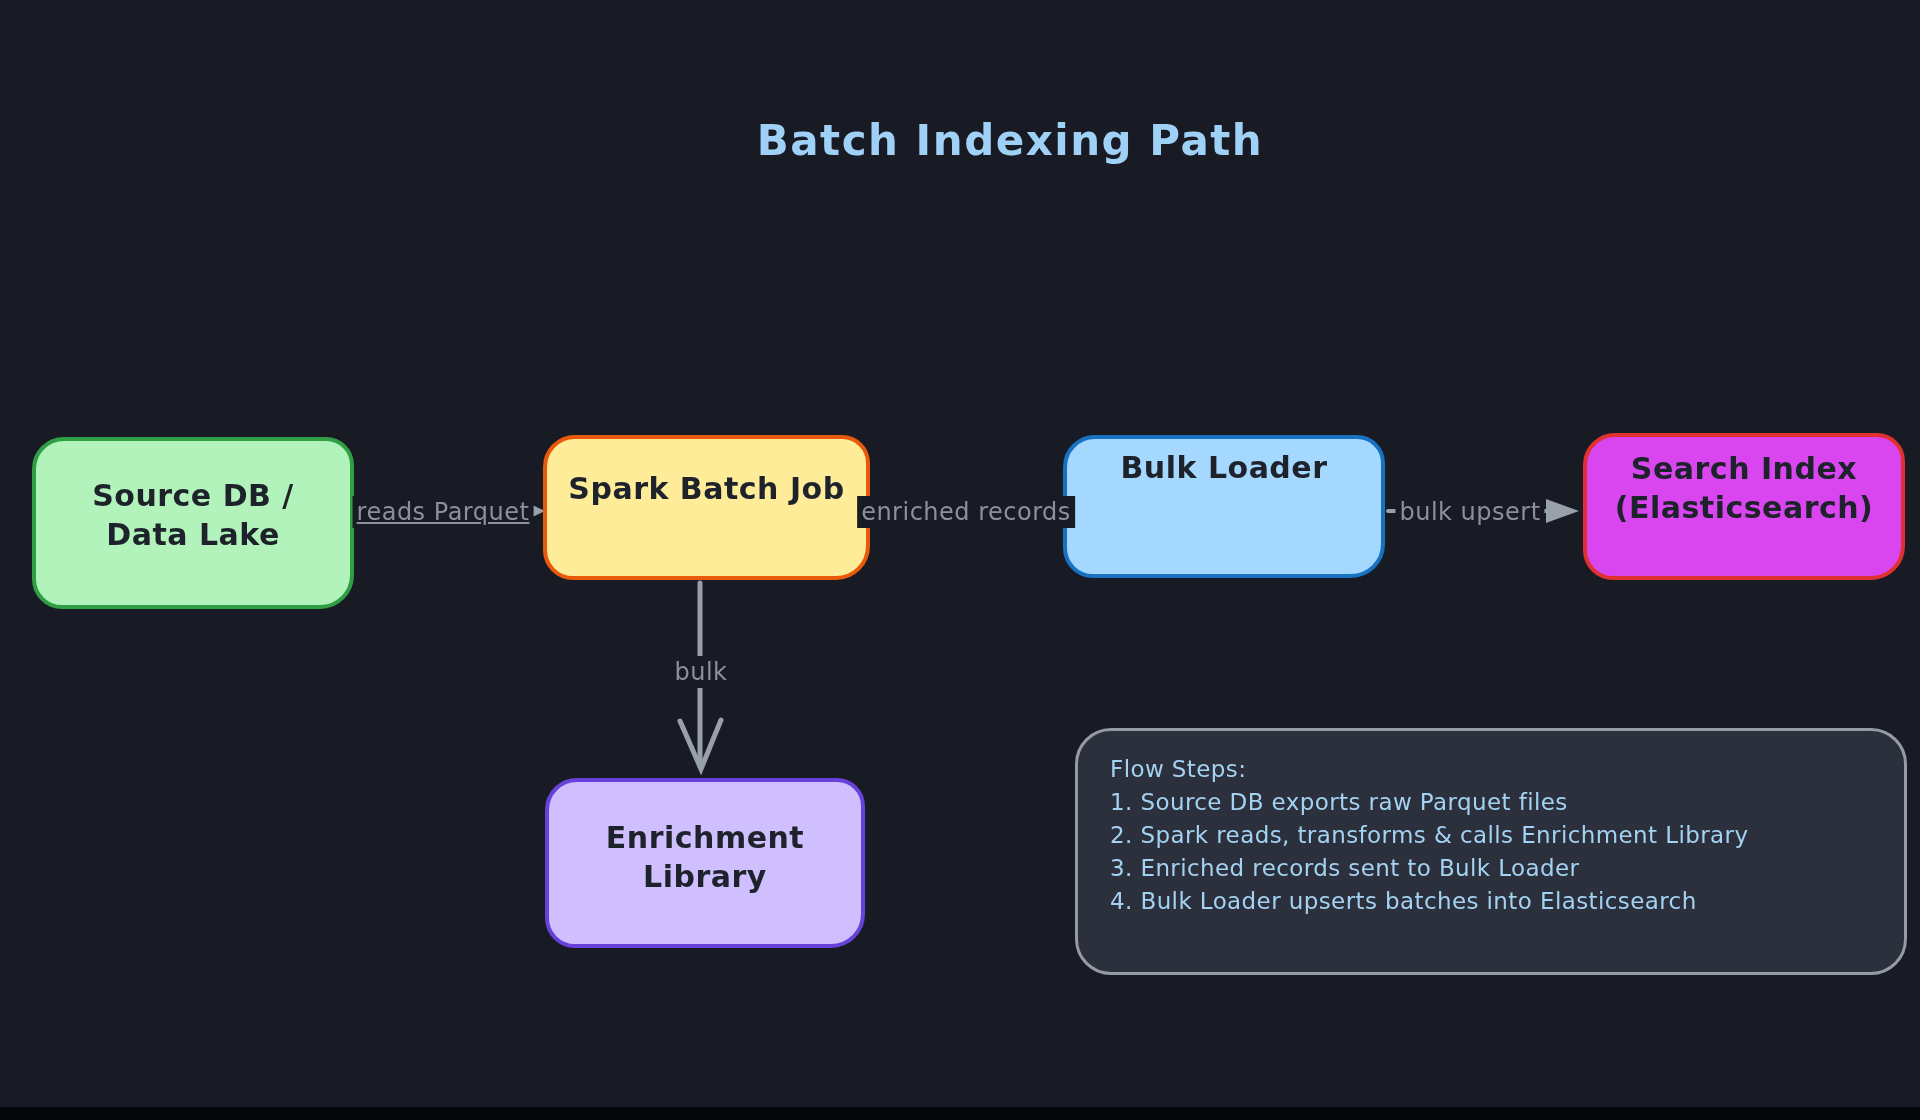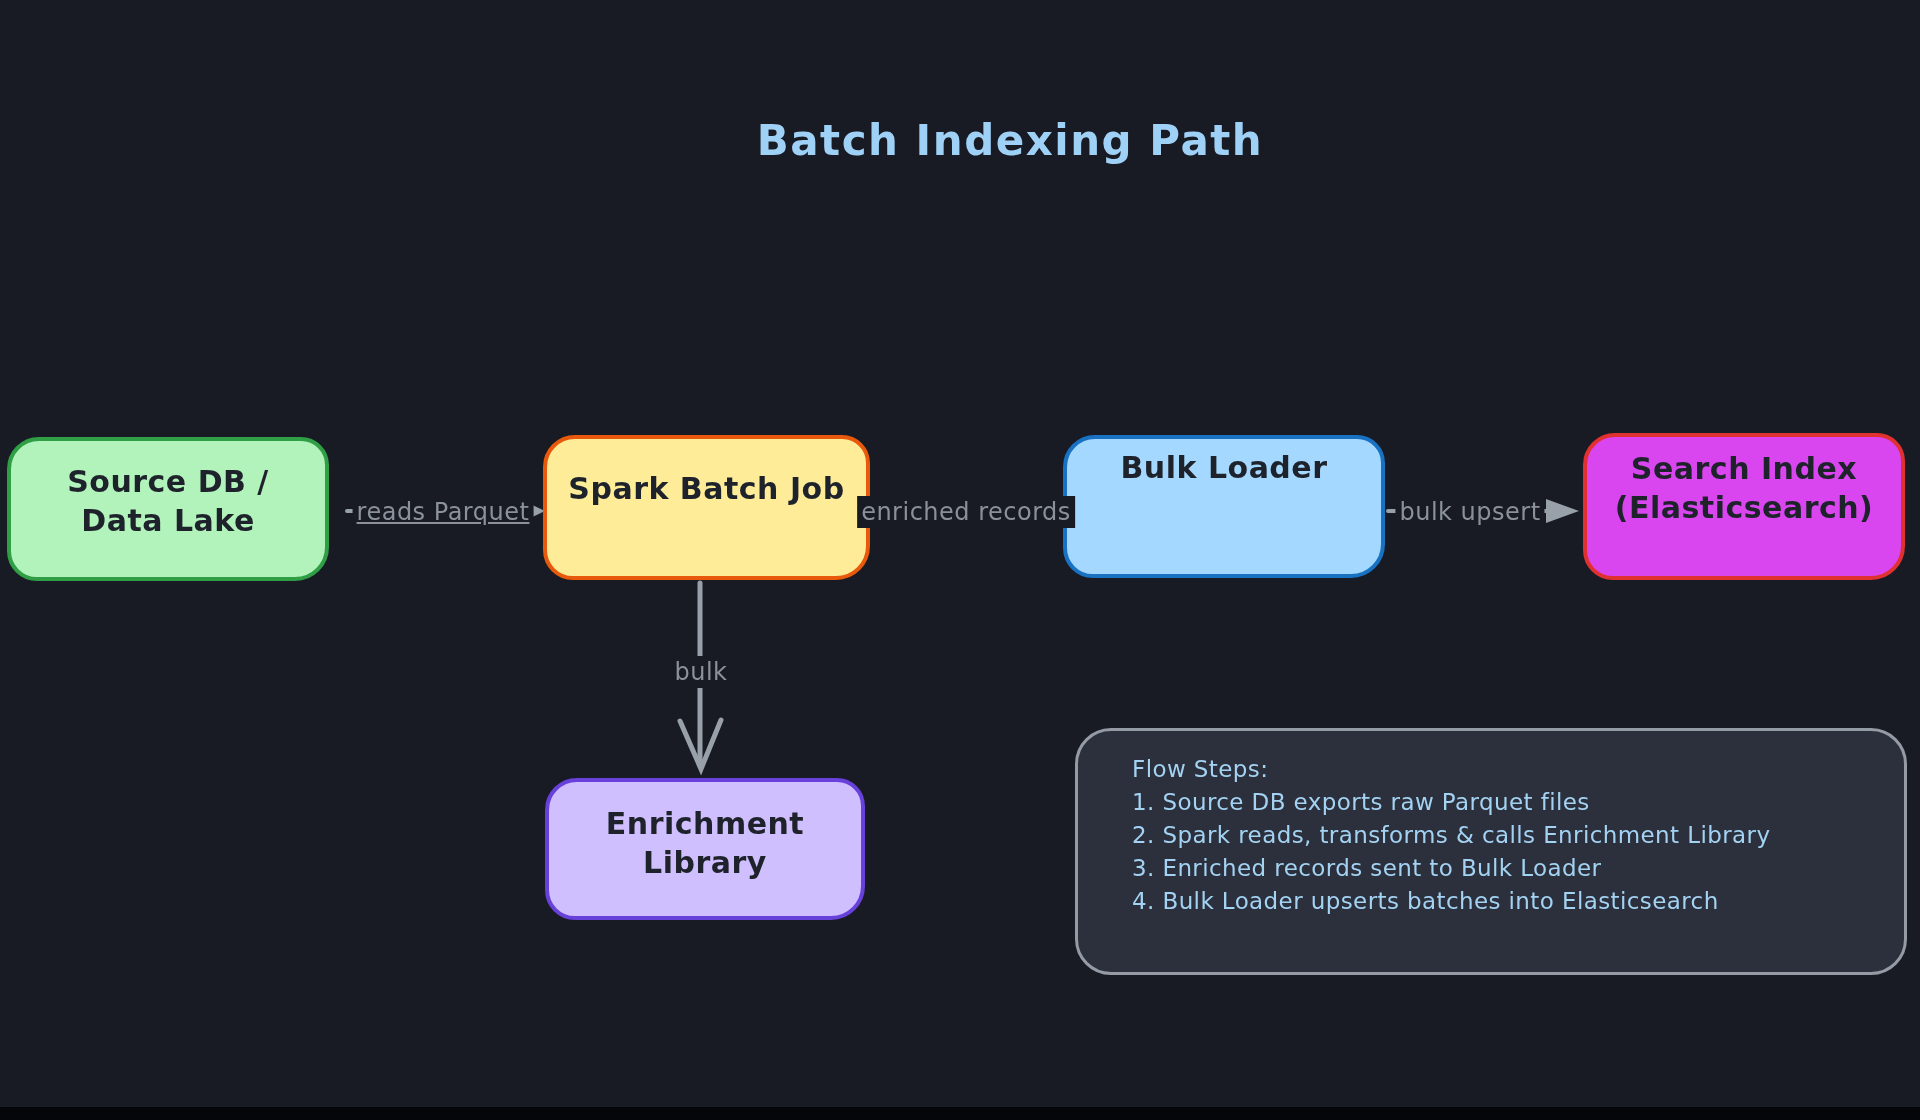--- a/index.html
+++ b/index.html
@@ -31,25 +31,25 @@
     display: flex;
     align-items: center;
     justify-content: center;
     text-align: center;
     font-size: 30px;
     font-weight: 600;
     line-height: 1.3;
     white-space: pre-line;
     letter-spacing: 0.5px;
   }
-  .node--source     { left: 7px;   top: 437px; width: 322px; height: 144px; padding-bottom: 16px; }
+  .node--source     { left: 32px;   top: 437px; width: 322px; height: 172px; padding-bottom: 16px; }
   .node--spark      { left: 543px;  top: 435px; width: 327px; height: 145px; padding-bottom: 38px; }
   .node--bulk       { left: 1063px; top: 435px; width: 322px; height: 143px; padding-bottom: 78px; }
   .node--search     { left: 1583px; top: 433px; width: 322px; height: 147px; padding-bottom: 38px; }
-  .node--enrichment { left: 545px;  top: 778px; width: 320px; height: 142px; padding-bottom: 12px; }
+  .node--enrichment { left: 545px;  top: 778px; width: 320px; height: 170px; padding-bottom: 12px; }
 
   .edge-layer {
     position: absolute;
     left: 0; top: 0;
     width: 1920px; height: 1120px;
     pointer-events: none;
   }
 
   .edge-label {
     position: absolute;
@@ -65,21 +65,21 @@
   .edge-label--calls    { left: 701px;  top: 672px; }
 
   .notes-box {
     position: absolute;
     left: 1075px;
     top: 728px;
     width: 832px;
     height: 247px;
     border: 3px solid;
     border-radius: 36px;
-    padding: 22px 20px 0 54px;
+    padding: 22px 20px 0 32px;
     font-size: 23px;
     line-height: 33px;
     letter-spacing: 0.4px;
   }
   .notes-line { white-space: nowrap; }
 
   .bottom-bar {
     position: absolute;
     left: 0; bottom: 0;
     width: 1920px; height: 13px;

